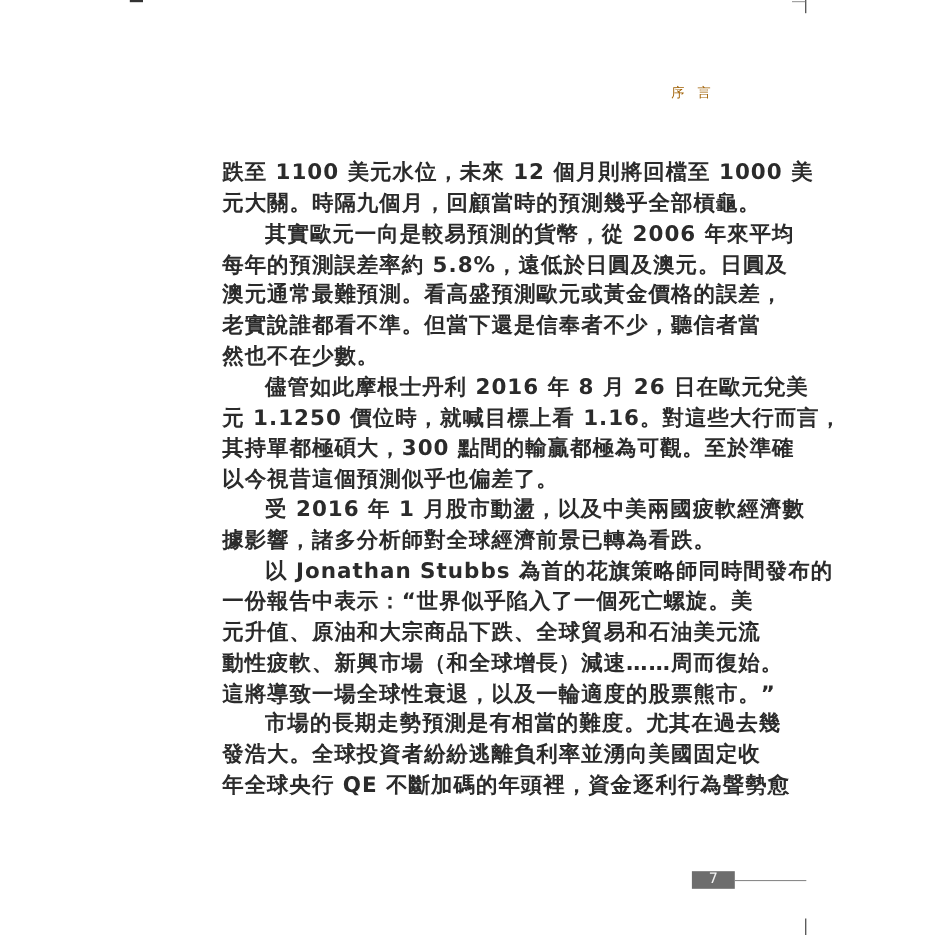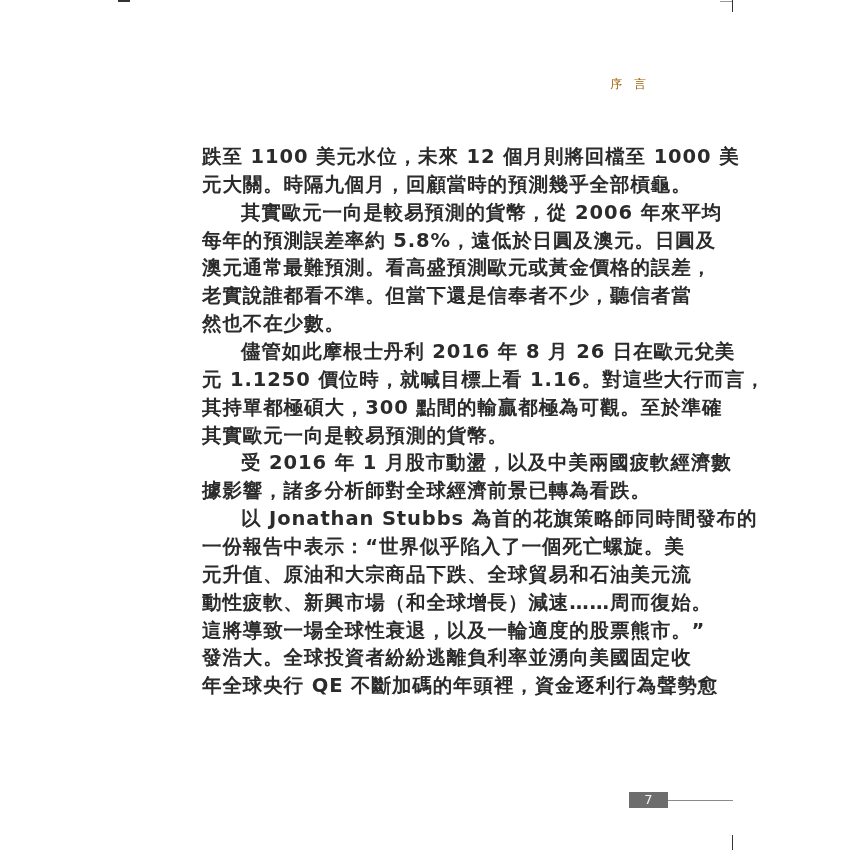--- a/index.html
+++ b/index.html
@@ -51,33 +51,34 @@
     <span class="line" style="padding-left:2em;">其實歐元一向是較易預測的貨幣，從 2006 年來平均</span>
     <span class="line">每年的預測誤差率約 5.8%，遠低於日圓及澳元。日圓及</span>
     <span class="line">澳元通常最難預測。看高盛預測歐元或黃金價格的誤差，</span>
     <span class="line">老實說誰都看不準。但當下還是信奉者不少，聽信者當</span>
     <span class="line">然也不在少數。</span>
   </p>
   <p class="para" style="text-indent: 0px;">
     <span class="line" style="padding-left:2em;">儘管如此摩根士丹利 2016 年 8 月 26 日在歐元兌美</span>
     <span class="line">元 1.1250 價位時，就喊目標上看 1.16。對這些大行而言，</span>
     <span class="line">其持單都極碩大，300 點間的輸贏都極為可觀。至於準確</span>
-    <span class="line">其實歐元一向是較易預測的貨幣。</span>
+    <span class="line">以今視昔這個預測似乎也偏差了。</span>
   </p>
   <p class="para" style="text-indent: 0px;">
     <span class="line" style="padding-left:2em;">受 2016 年 1 月股市動盪，以及中美兩國疲軟經濟數</span>
     <span class="line">據影響，諸多分析師對全球經濟前景已轉為看跌。</span>
   </p>
   <p class="para" style="text-indent: 0px;">
     <span class="line" style="padding-left:2em;">以 Jonathan Stubbs 為首的花旗策略師同時間發布的</span>
     <span class="line">一份報告中表示：“世界似乎陷入了一個死亡螺旋。美</span>
     <span class="line">元升值、原油和大宗商品下跌、全球貿易和石油美元流</span>
     <span class="line">動性疲軟、新興市場（和全球增長）減速……周而復始。</span>
     <span class="line">這將導致一場全球性衰退，以及一輪適度的股票熊市。”</span>
   </p>
   <p class="para" style="text-indent: 0px;">
+    <span class="line" style="padding-left:2em;">市場的長期走勢預測是有相當的難度。尤其在過去幾</span>
     <span class="line">發浩大。全球投資者紛紛逃離負利率並湧向美國固定收</span>
     <span class="line">年全球央行 QE 不斷加碼的年頭裡，資金逐利行為聲勢愈</span>
   </p>
 </div>
 
 <div class="folio-box">7</div>
 <div class="folio-rule"></div>
 
 </body></html>

